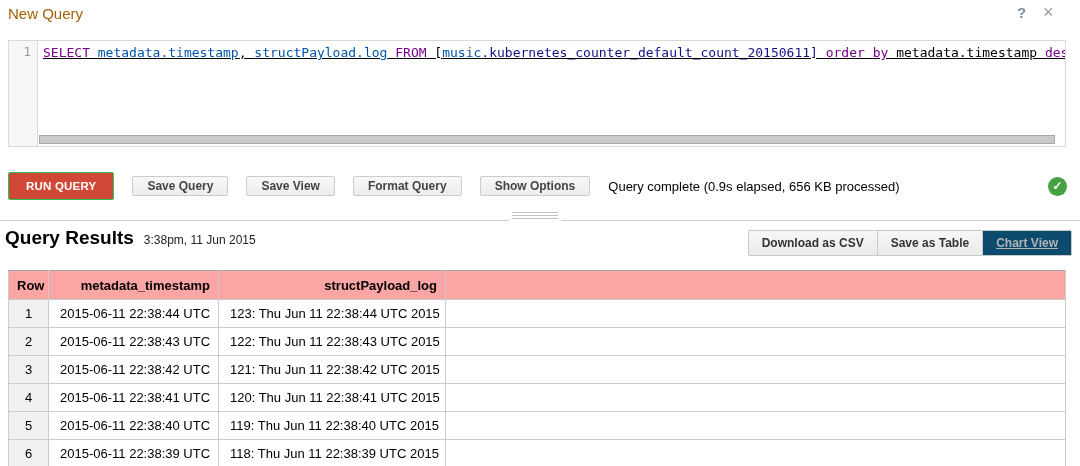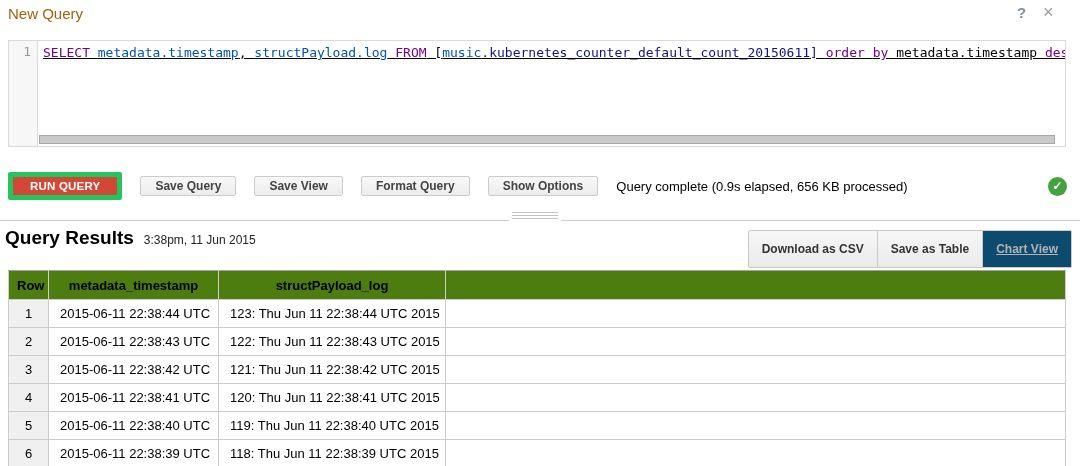--- a/index.html
+++ b/index.html
@@ -15,50 +15,50 @@
   
   .editor { position:absolute; left:8px; top:40px; width:1058px; height:107px; border:1px solid #d9d9d9; background:#fff; overflow:hidden; }
   .gutter { position:absolute; left:0; top:0; bottom:0; width:29px; background:#f7f7f7; border-right:1px solid #d9d9d9; }
   .line-num { margin-top:3px; padding-right:6px; text-align:right; color:#999; font:13px "DejaVu Sans Mono", monospace; }
   .code-line { position:absolute; left:34px; top:3px; font:13px/17px "DejaVu Sans Mono", monospace; white-space:pre; color:#000;text-decoration:underline; }
   .hscroll-track { position:absolute; left:30px; right:10px; bottom:1px; height:11px; }
   .hscroll-thumb { position:absolute; left:0; right:0; top:1px; height:9px; background:#c9c9c9; border:1px solid #a8a8a8; }
 
   
   .toolbar { position:absolute; left:8px; top:172px; right:8px; height:28px; display:flex; align-items:center; gap:18px; }
-  .btn-run { height:28px; padding:0 17px; background:#d14836; border:5px solid #22c55e; border-radius:2px;
+  .btn-run { height:28px; padding:0 17px; background:#d14836; border:1px solid #22c55e; border-radius:2px;
              color:#fff; font-family:"Liberation Sans",sans-serif; font-size:11.5px; font-weight:bold; letter-spacing:.2px; cursor:pointer; }
   .btn-gray { height:20px; padding:0 14px; background:linear-gradient(to bottom,#f8f8f8,#ececec); border:1px solid #ccc; border-radius:2px;
               color:#444; font-family:"Liberation Sans",sans-serif; font-size:12px; font-weight:bold; cursor:pointer; }
   .status-text { font-size:13px; color:#000; }
   .check-badge { margin-left:auto; margin-right:5px; width:19px; height:19px; border-radius:50%; background:#44a340;
                  color:#fff; font-size:12px; font-weight:bold; text-align:center; line-height:19px; }
 
   
   .divider { position:absolute; left:0; right:0; top:220px; border-top:1px solid #ccc; }
   .grip { position:absolute; left:509px; top:211px; width:52px; height:13px; background:#fff; cursor:row-resize; }
   .grip i { display:block; height:1px; background:#c2c2c2; margin:2px 3px 0 3px; }
   .grip i:first-child { margin-top:1px; }
 
   
   .results-bar { position:absolute; left:5px; top:227px; right:8px; height:30px; display:flex; align-items:baseline; }
   .results-title { font-size:19px; font-weight:bold; color:#000; }
   .results-time { margin-left:10px; font-size:12px; color:#222; }
   .action-group { margin-left:auto; display:flex; align-self:flex-start; margin-top:3px; }
-  .action-btn { height:38px; padding:0 13px; background:linear-gradient(to bottom,#f7f7f7,#eaeaea); border:1px solid #c9c9c9;
+  .action-btn { height:26px; padding:0 13px; background:linear-gradient(to bottom,#f7f7f7,#eaeaea); border:1px solid #c9c9c9;
                 color:#333; font-family:"Liberation Sans",sans-serif; font-size:12px; font-weight:bold; cursor:pointer; }
   .action-btn + .action-btn { border-left:none; }
   .action-btn:first-child { border-radius:2px 0 0 2px; }
   .action-btn:last-child { border-radius:0 2px 2px 0; }
   .action-btn.disabled { background:#0c4a6e; color:#b3b3b3; cursor:default;text-decoration:underline; }
 
   
   .results-table { position:absolute; left:8px; top:270px; width:1058px; border-collapse:collapse; font-size:13px; table-layout:fixed; }
-  .results-table th { height:29px; background:#4d7c0f; border:1px solid #ccc; border-top:1px solid #a3a3a3;
-                      font-weight:bold; text-align:center; padding:0 8px; white-space:nowrap; }
+  .results-table th { height:29px; background:#fca5a5; border:1px solid #ccc; border-top:1px solid #a3a3a3;
+                      font-weight:bold; text-align:right; padding:0 8px; white-space:nowrap; }
   .results-table td { height:28px; border:1px solid #ccc; padding:0 11px; white-space:nowrap; overflow:hidden; }
   .results-table .col-row { width:40px; }
   .results-table .col-ts { width:170px;margin-left:44px; }
   .results-table .col-log { width:227px; }
   .results-table td.rownum { background:#f0f0f0; text-align:center; padding:0; }
   .results-table td.filler, .results-table th.filler { background-clip:padding-box; }
 </style>
 </head>
 <body>
 

